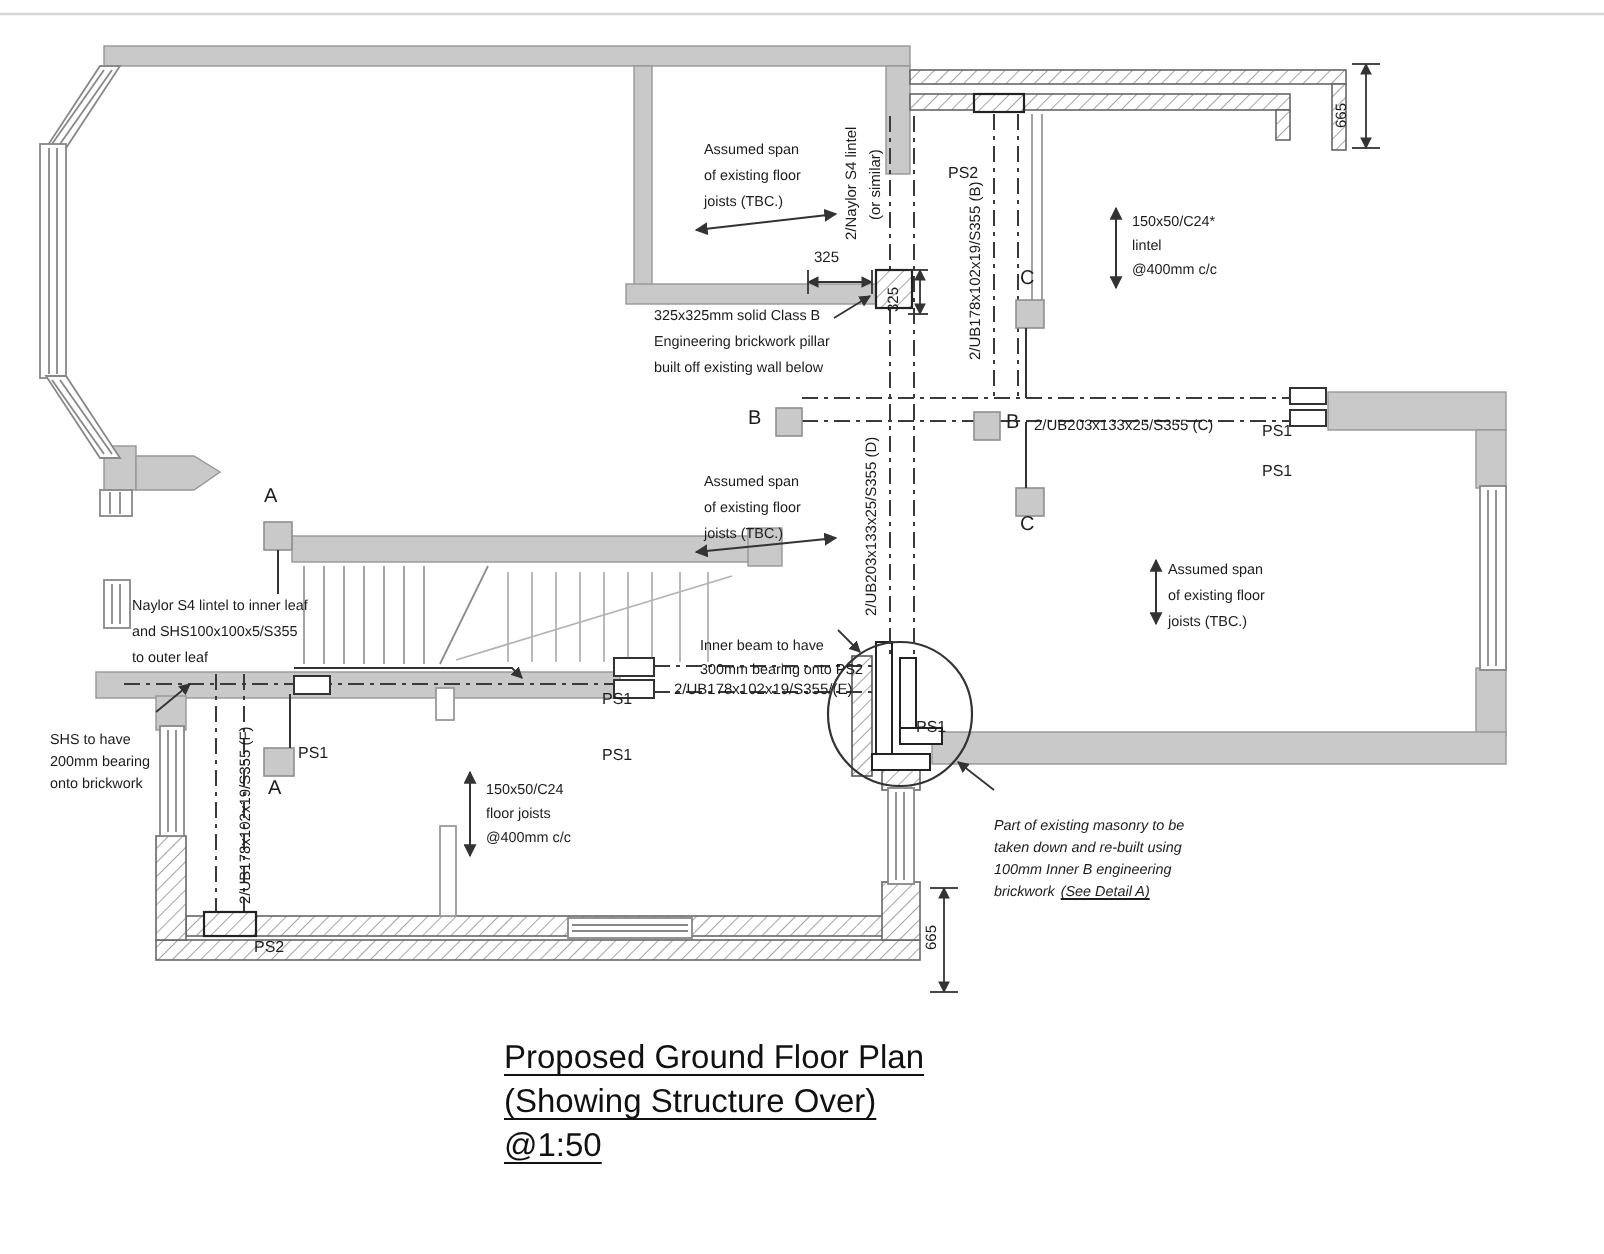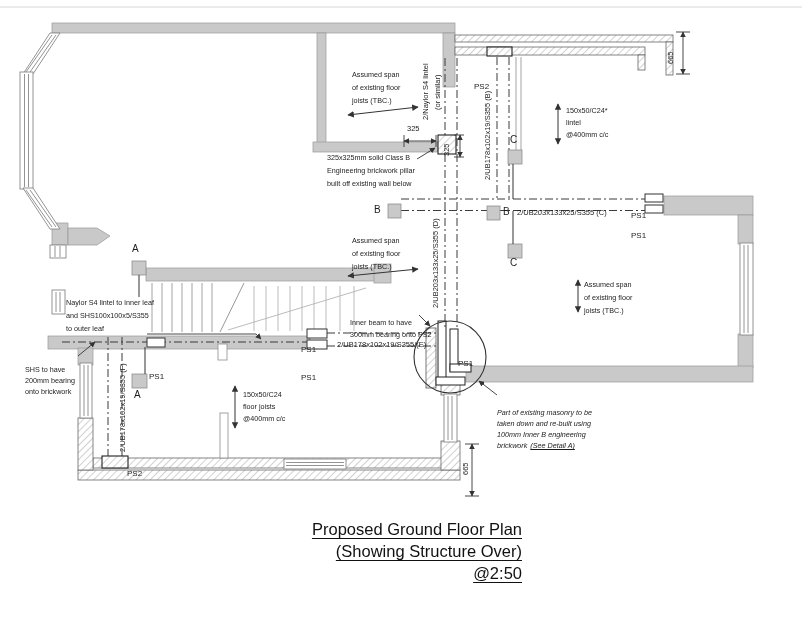--- a/index.html
+++ b/index.html
@@ -9,21 +9,21 @@
   .t{position:absolute;font-size:7.2px;line-height:12px;white-space:nowrap;color:#1c1c1c;}
   .t.lh11{line-height:11px;}
   .t.lh13{line-height:13px;}
   .t.center{}
   .bl{position:absolute;font-size:7.5px;white-space:nowrap;color:#1c1c1c;}
   .ps{position:absolute;font-size:8px;white-space:nowrap;color:#1c1c1c;margin-top:24px;}
   .sec{position:absolute;font-size:10px;white-space:nowrap;color:#1c1c1c;}
   .dim{position:absolute;font-size:7.5px;white-space:nowrap;color:#1c1c1c;}
   .vt{position:absolute;font-size:7.5px;line-height:10px;white-space:nowrap;
       transform-origin:0 0;transform:rotate(-90deg);color:#1c1c1c;}
-  .title{position:absolute;left:252px;top:518px;width:270px;text-align:right;
+  .title{position:absolute;left:252px;top:518px;width:270px;text-align:left;
          font-size:16.5px;color:#111;}
   .title .tl{text-decoration:underline;text-underline-offset:3px;line-height:22px;}
   .ul{text-decoration:underline;margin-left:3px;}
 </style>
 </head>
 <body>
 
 <div class="sheet">
 
 <svg width="802" height="627" viewBox="0 0 802 627">
@@ -291,16 +291,16 @@
 <div class="sec" style="left:510px;top:257px;">C</div>
 
 <div class="dim" style="left:407px;top:124px;">325</div>
 <div class="vt" style="left:442px;top:156px;">325</div>
 <div class="vt" style="left:666px;top:64px;">665</div>
 <div class="vt" style="left:461px;top:475px;">665</div>
 
 <div class="title">
   <div class="tl">Proposed Ground Floor Plan</div>
   <div class="tl">(Showing Structure Over)</div>
-  <div class="tl">@2:50</div>
+  <div class="tl">@1:50</div>
 </div>
 
 </div>
 
 </body></html>

